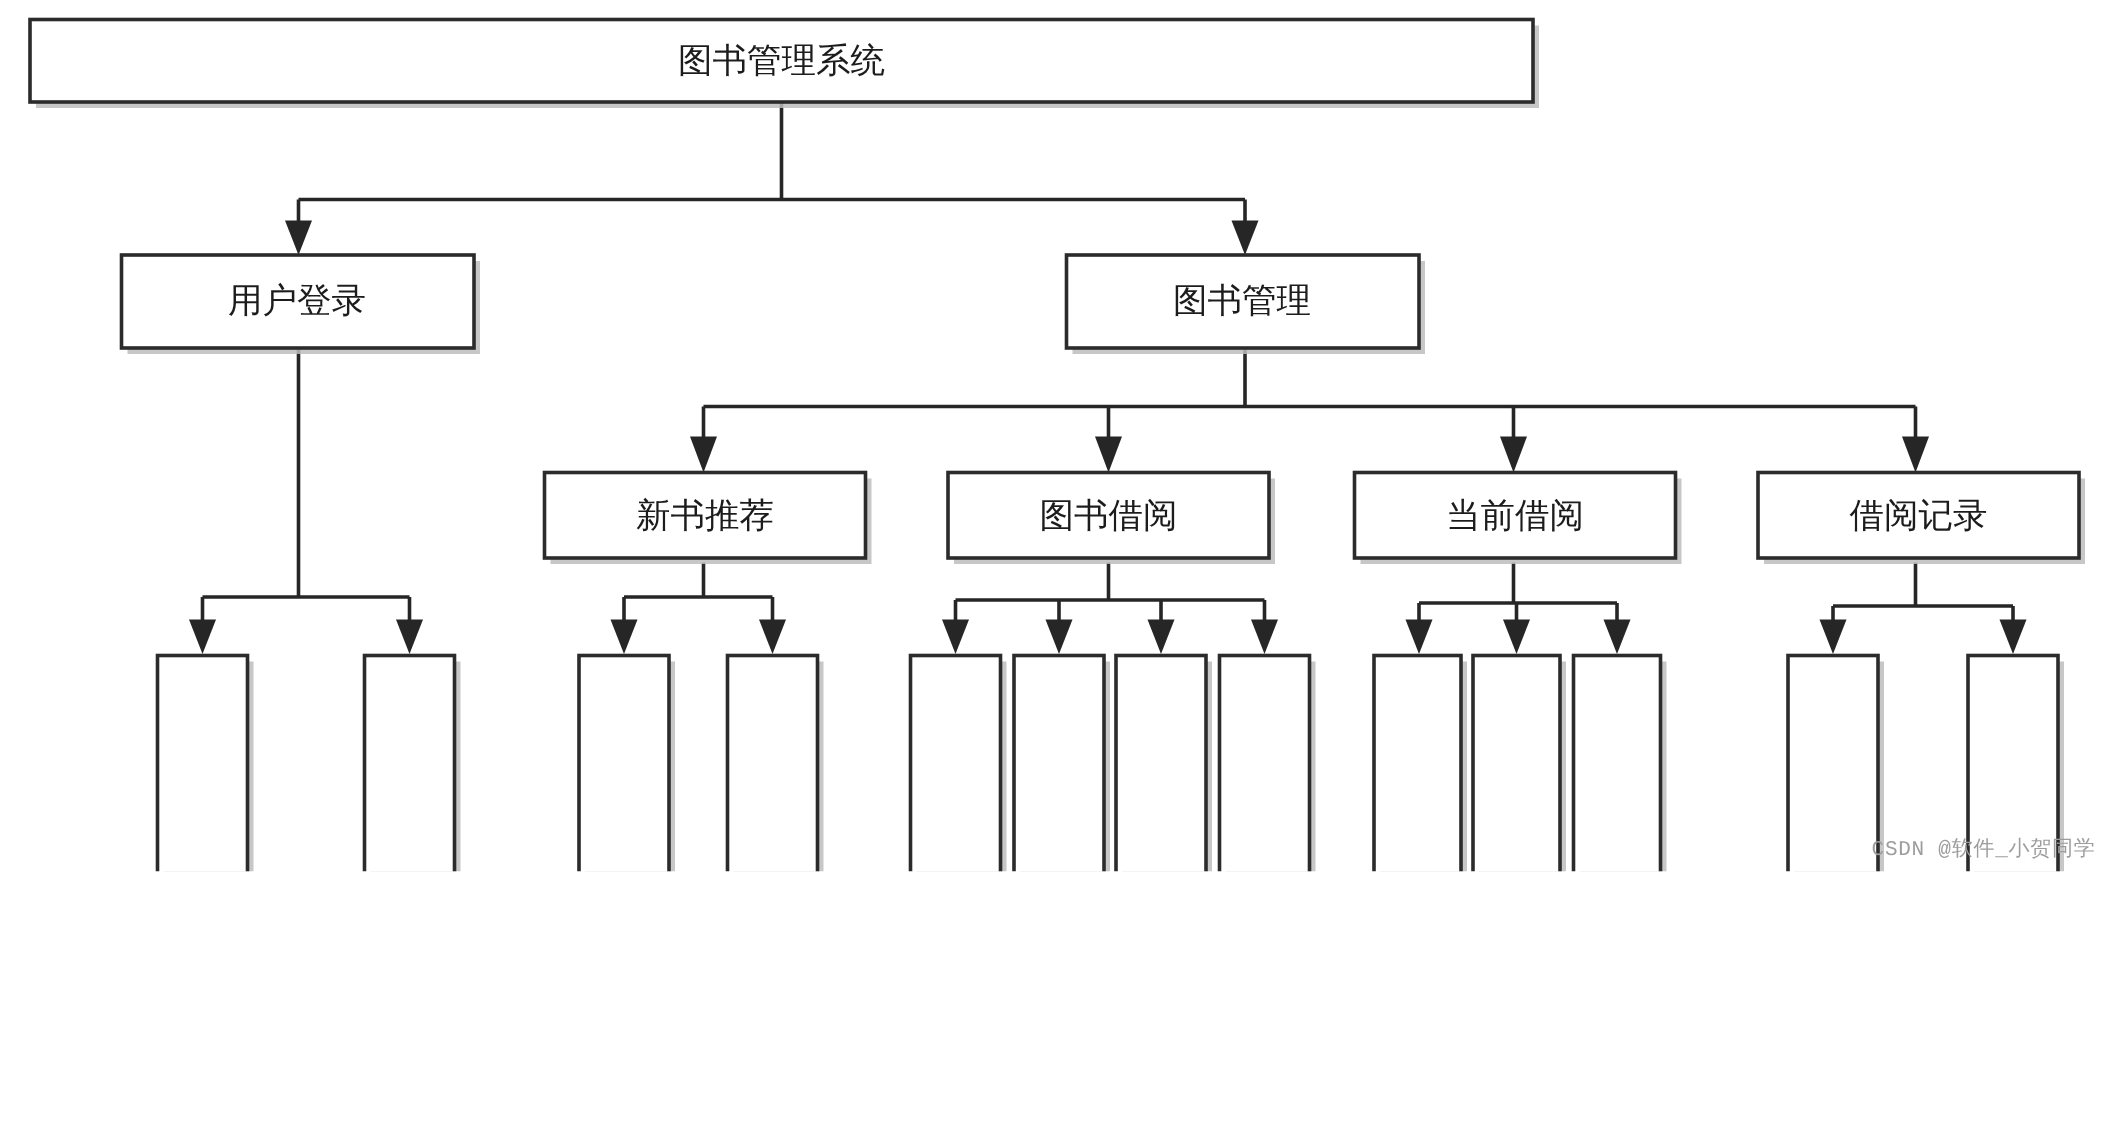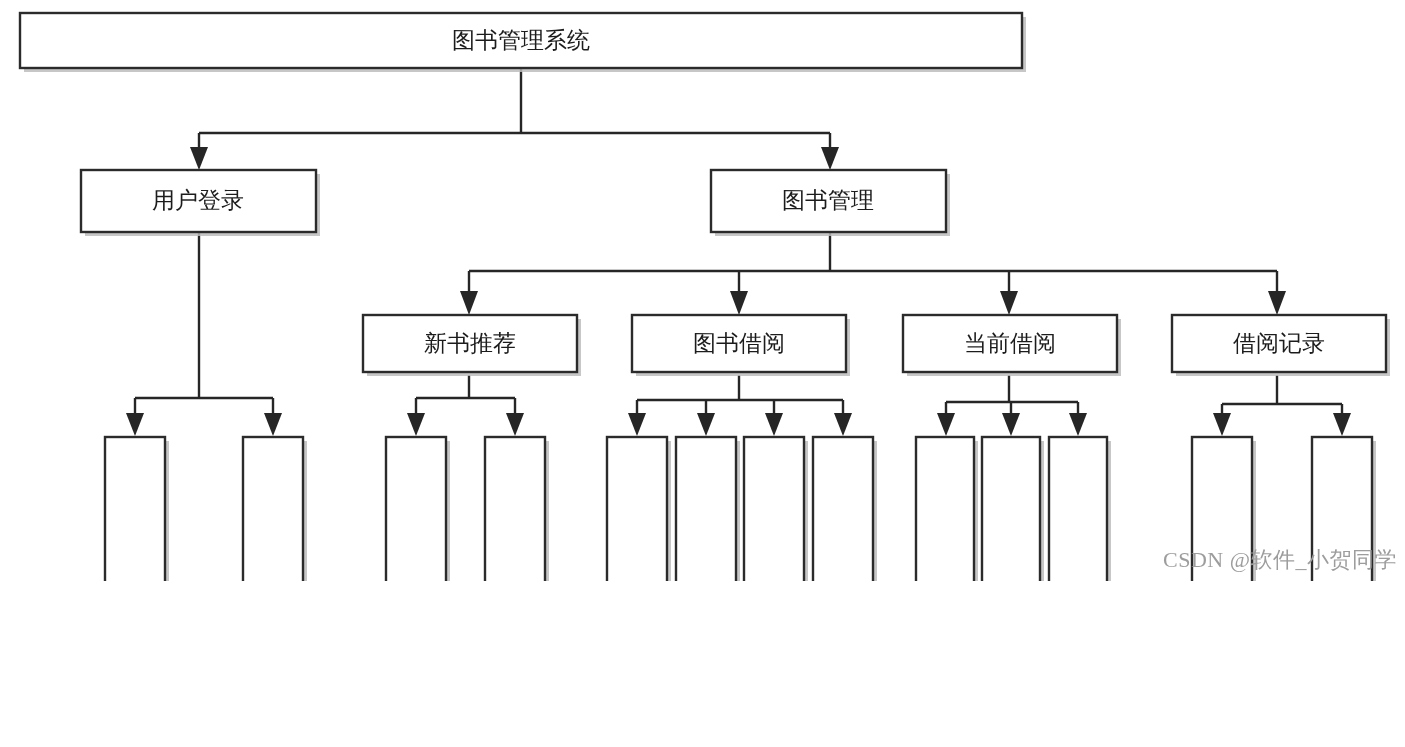--- a/index.html
+++ b/index.html
@@ -64,22 +64,22 @@
     display: flex;
     align-items: center;
     justify-content: center;
     pointer-events: none;
     user-select: none;
   }
   .watermark {
     position: absolute;
     right: 8px;
     bottom: 6px;
-    font-family: Liberation Serif, serif;
-    font-size: 22px;
+    font-family: Liberation Mono, monospace;
+    font-size: 14px;
     color: #9d9d9d;
     white-space: nowrap;
     letter-spacing: 0.5px;
   }
 </style>
 </head>
 <body>
 
 <div id="diagram-root">
 

